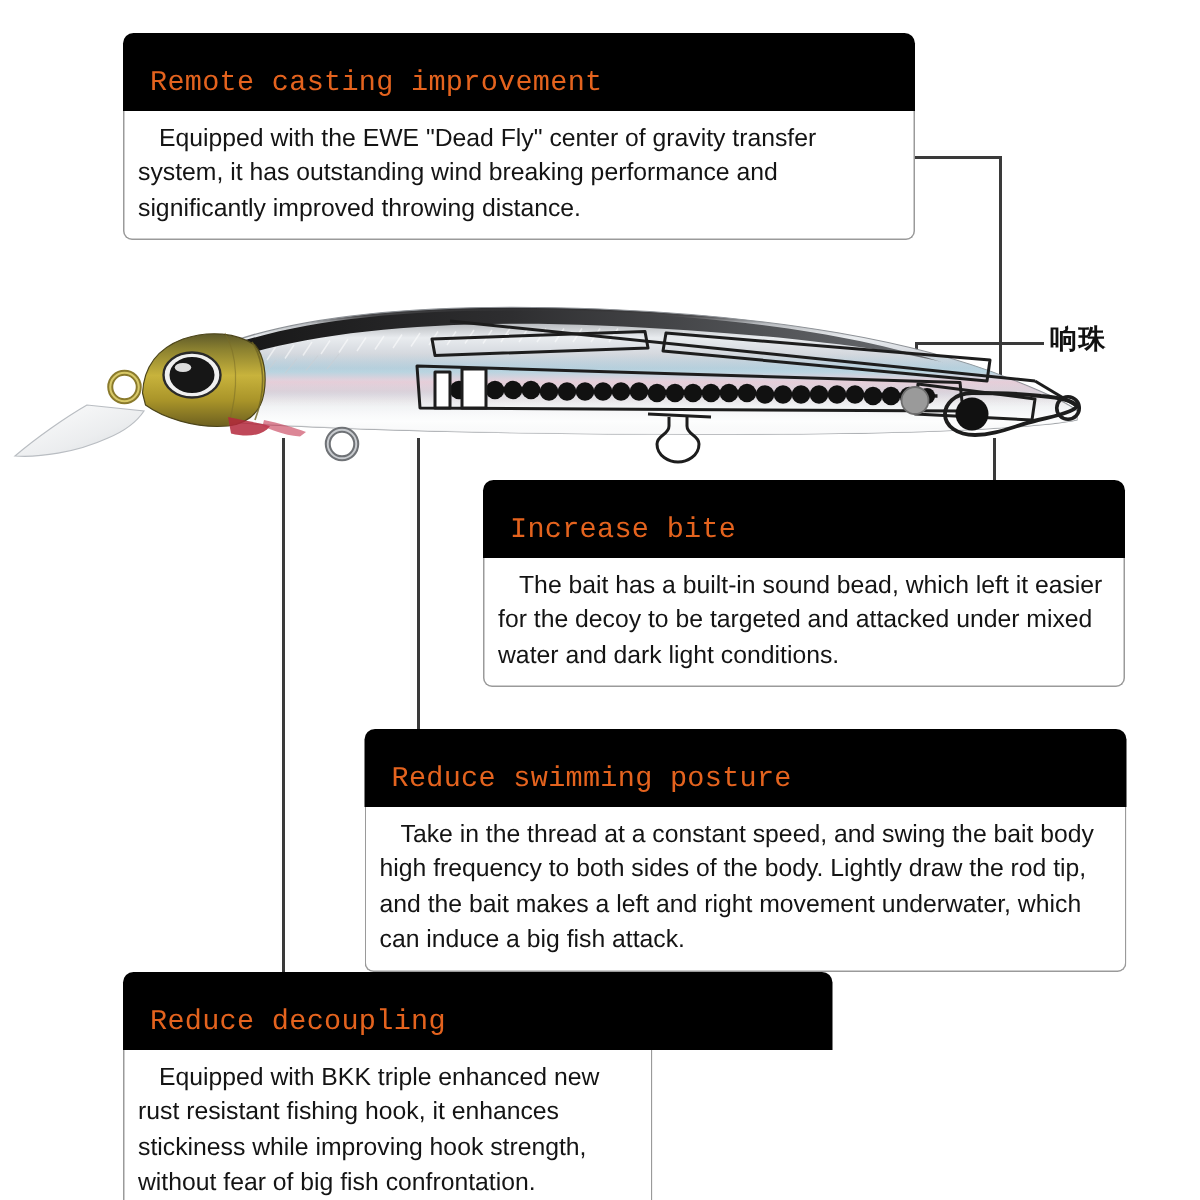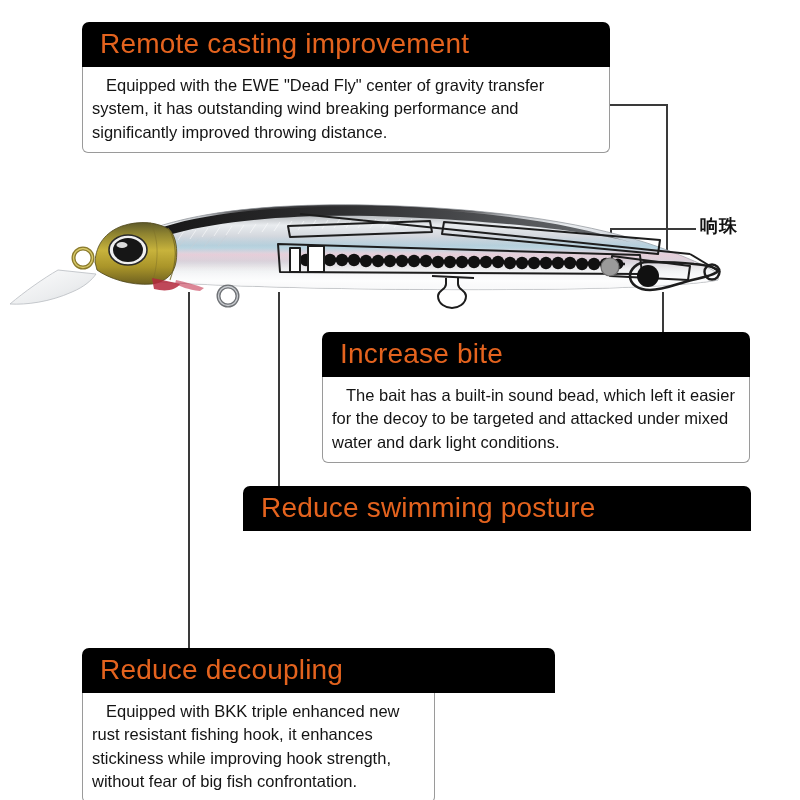--- a/index.html
+++ b/index.html
@@ -24,27 +24,28 @@
   }
 
   
   .callout {
     position: absolute;
     box-sizing: border-box;
   }
   .callout-header {
     background: #000000;
     color: #e4631e;
-    font-size: 28px;
+    font-size: 19px;
     line-height: 1.0;
     letter-spacing: 0.2px;
-    padding: 8px 0 9px 18px;
+    padding: 24px 0 9px 18px;
     box-sizing: border-box;
     white-space: nowrap;
     overflow: hidden;
+    font-family: Liberation Mono, monospace;
   }
   .callout-body {
     background: #ffffff;
     border: 1px solid #9a9a9a;
     border-top: none;
     box-sizing: border-box;
     font-size: 16.5px;
     line-height: 1.42;
     color: #141414;
     padding: 7px 9px 8px 9px;
@@ -56,21 +57,21 @@
   #callout-remote-casting .callout-header {
     width: 528px;
     border-radius: 7px 7px 0 0;
   }
   #callout-remote-casting .callout-body {
     width: 528px;
     border-radius: 0 0 6px 6px;
   }
 
   
-  #callout-increase-bite { left: 322px; top: 332px; width: 368px; }
+  #callout-increase-bite { left: 322px; top: 320px; width: 368px; }
   #callout-increase-bite .callout-header {
     width: 428px;
     border-radius: 7px 7px 0 0;
   }
   #callout-increase-bite .callout-body {
     width: 428px;
     border-radius: 0 0 6px 6px;
   }
 
   
@@ -309,20 +310,21 @@
     <div class="callout-body">Equipped with the EWE "Dead Fly" center of gravity transfer system, it has outstanding wind breaking performance and significantly improved throwing distance.</div>
   </div>
 
   <div class="callout" id="callout-increase-bite">
     <div class="callout-header">Increase bite</div>
     <div class="callout-body">The bait has a built-in sound bead, which left it easier for the decoy to be targeted and attacked under mixed water and dark light conditions.</div>
   </div>
 
   <div class="callout" id="callout-stable-swimming">
     <div class="callout-header">Reduce swimming posture</div>
+    <div class="callout-body">Take in the thread at a constant speed, and swing the bait body high frequency to both sides of the body. Lightly draw the rod tip, and the bait makes a left and right movement underwater, which can induce a big fish attack.</div>
   </div>
 
   <div class="callout" id="callout-reduce-decoupling">
     <div class="callout-header">Reduce decoupling</div>
     <div class="callout-body">Equipped with BKK triple enhanced new rust resistant fishing hook, it enhances stickiness while improving hook strength, without fear of big fish confrontation.</div>
   </div>
 
 </div>
 
 </body></html>

